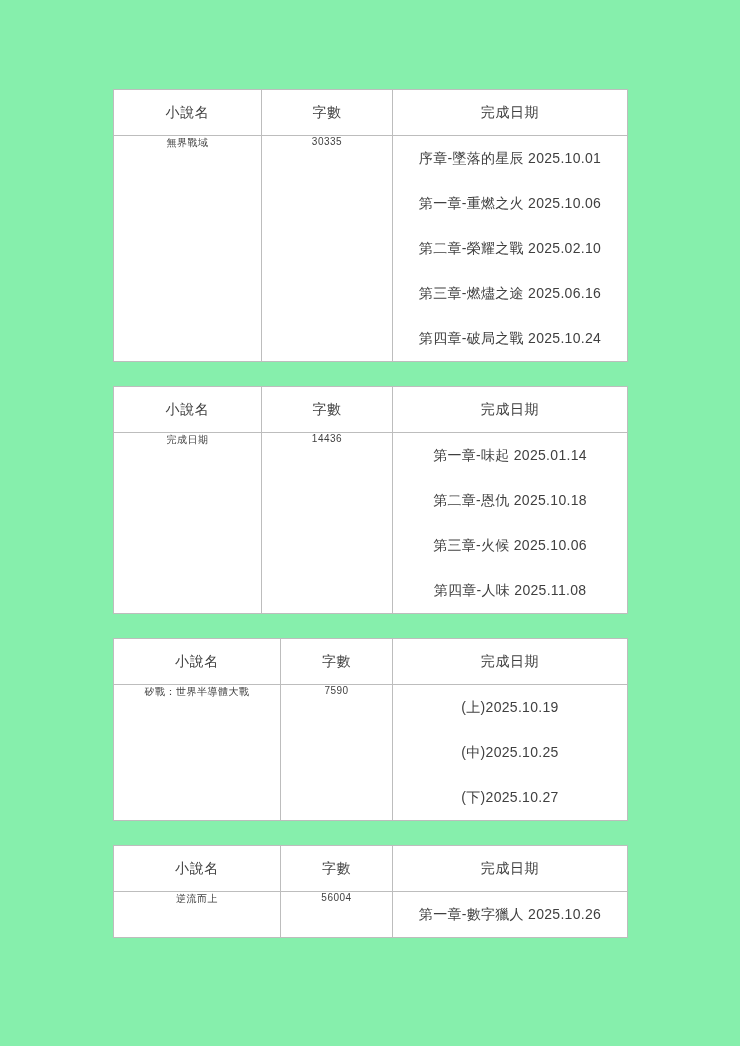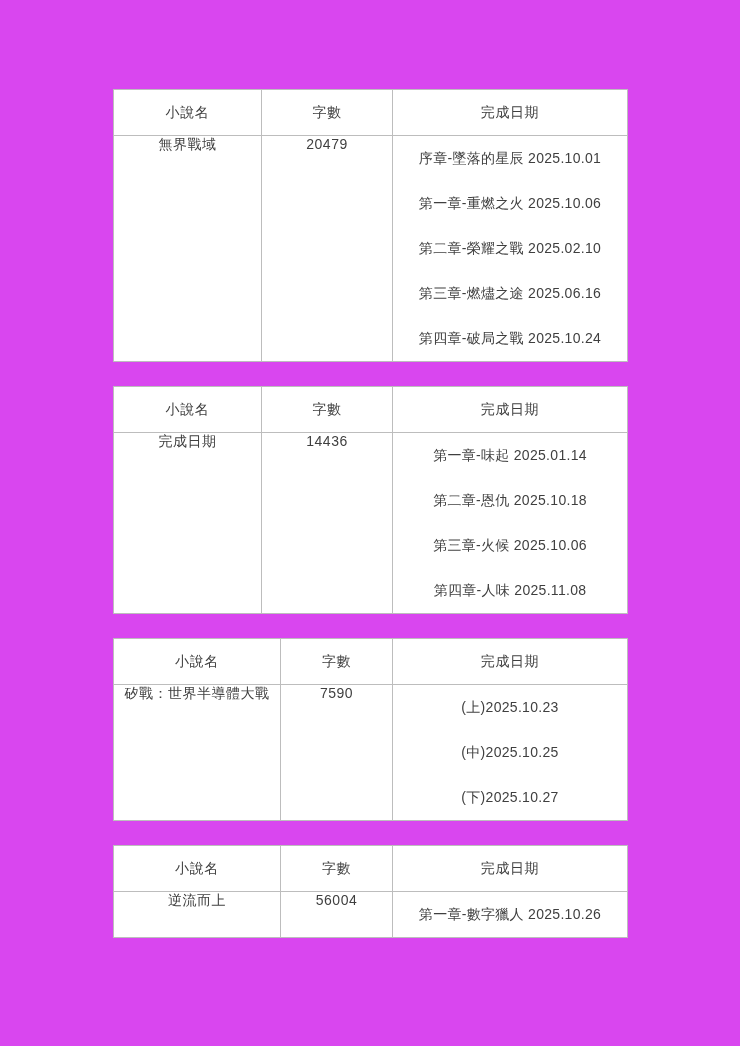--- a/index.html
+++ b/index.html
@@ -14,21 +14,21 @@
     font-family: "Liberation Sans", "DejaVu Sans", sans-serif;
     color: #3f3f3f;
     overflow: hidden;
   }
   .page {
     position: absolute;
     left: 0;
     top: 0;
     width: 740px;
     height: 1046px;
-    background: #d946ef;
+    background: #86efac;
   }
   .tables-stack {
     position: absolute;
     left: 113px;
     top: 89px;
     width: 514px;
   }
   table.novel-table {
     width: 514px;
     border-collapse: collapse;
@@ -52,21 +52,21 @@
     line-height: 45px;
     text-align: center;
     font-size: 14px;
     color: #3f3f3f;
     letter-spacing: 0.6px;
     white-space: nowrap;
   }
   .name-cell,
   .count-cell {
     text-align: center;
-    font-size: 14px;
+    font-size: 10px;
     color: #3f3f3f;
     letter-spacing: 0.5px;
     padding-top: 16px;
     white-space: nowrap;
   }
   .dates-cell {
     text-align: center;
     font-size: 14px;
     color: #3f3f3f;
     padding-top: 16px;
@@ -102,21 +102,21 @@
       <thead>
         <tr>
           <th class="hdr-cell">小說名</th>
           <th class="hdr-cell">字數</th>
           <th class="hdr-cell">完成日期</th>
         </tr>
       </thead>
       <tbody>
         <tr>
           <td class="name-cell">無界戰域</td>
-          <td class="count-cell">20479</td>
+          <td class="count-cell">30335</td>
           <td class="dates-cell">
             <div class="date-line">序章-墜落的星辰 2025.10.01</div>
             <div class="date-line">第一章-重燃之火 2025.10.06</div>
             <div class="date-line">第二章-榮耀之戰 2025.02.10</div>
             <div class="date-line">第三章-燃燼之途 2025.06.16</div>
             <div class="date-line">第四章-破局之戰 2025.10.24</div>
           </td>
         </tr>
       </tbody>
     </table>
@@ -159,21 +159,21 @@
           <th class="hdr-cell">小說名</th>
           <th class="hdr-cell">字數</th>
           <th class="hdr-cell">完成日期</th>
         </tr>
       </thead>
       <tbody>
         <tr>
           <td class="name-cell">矽戰：世界半導體大戰</td>
           <td class="count-cell">7590</td>
           <td class="dates-cell">
-            <div class="date-line">(上)2025.10.23</div>
+            <div class="date-line">(上)2025.10.19</div>
             <div class="date-line">(中)2025.10.25</div>
             <div class="date-line">(下)2025.10.27</div>
           </td>
         </tr>
       </tbody>
     </table>
 
     <table class="novel-table cols-b">
       <colgroup>
         <col class="col-name">

